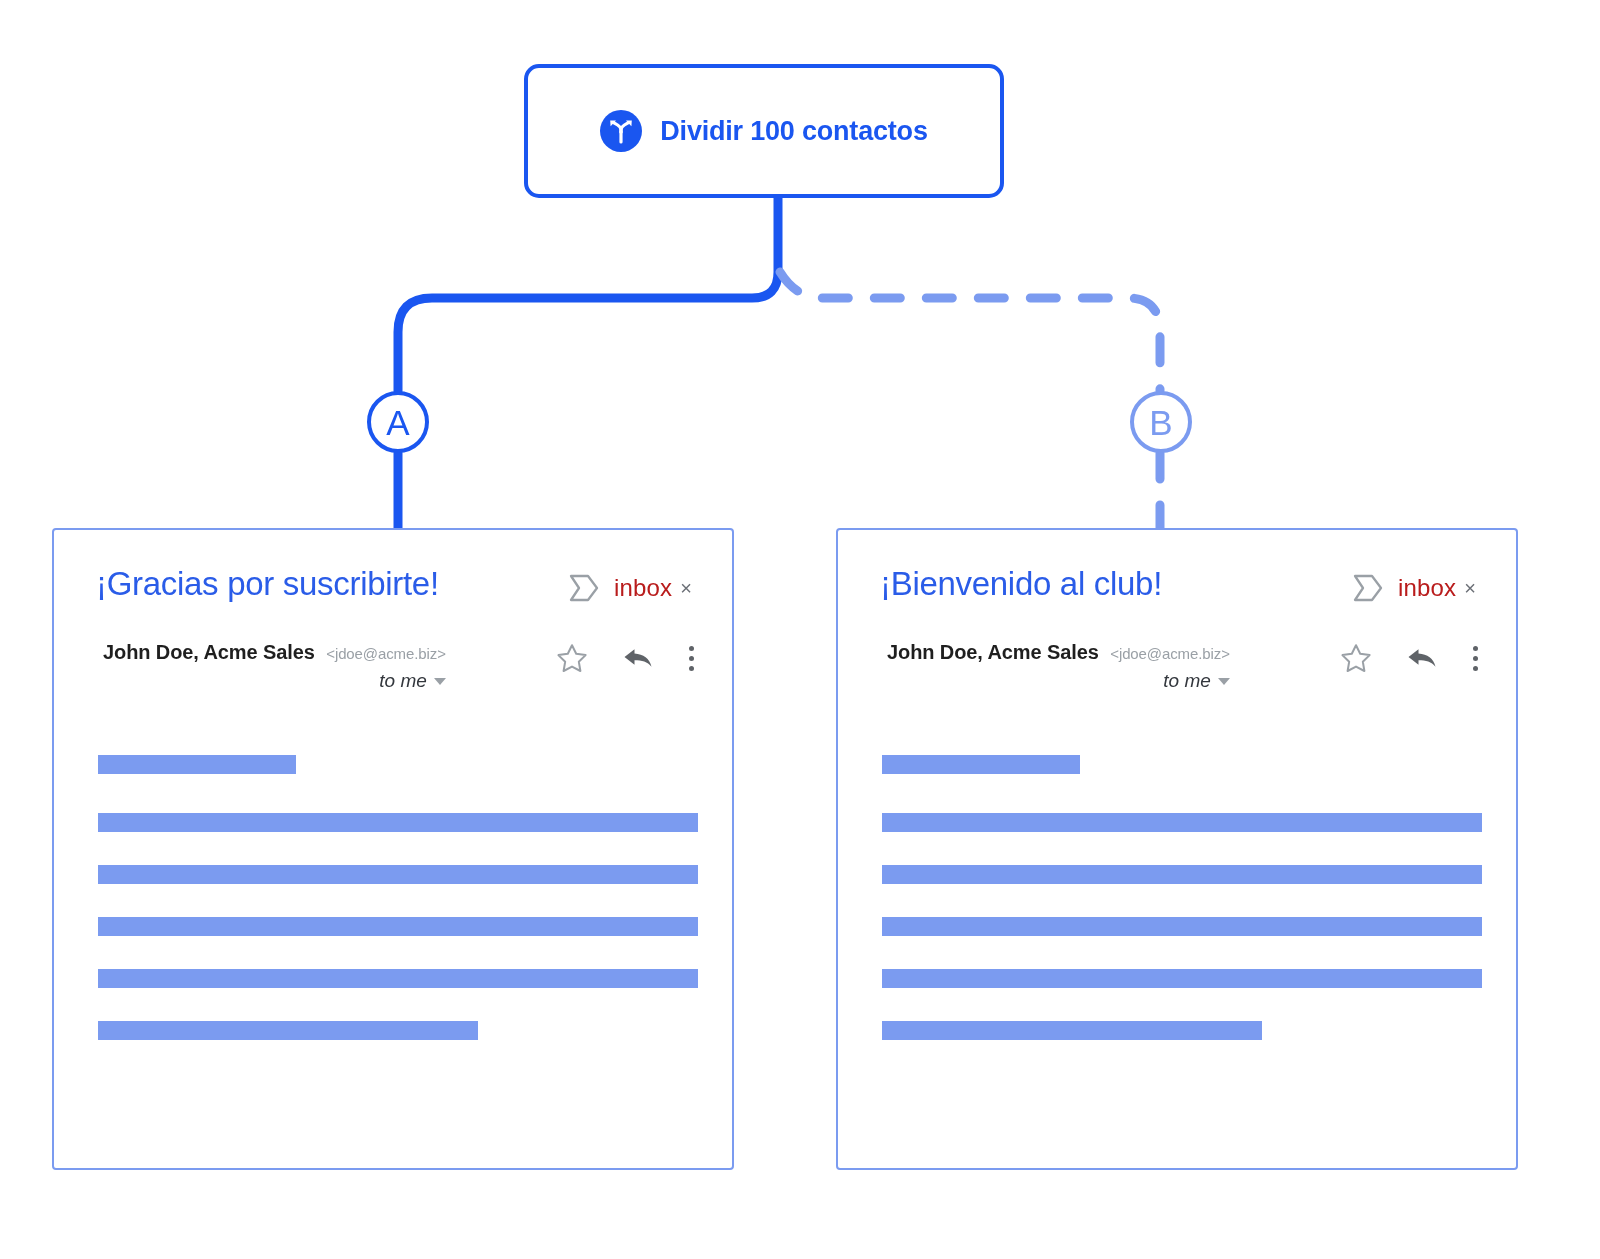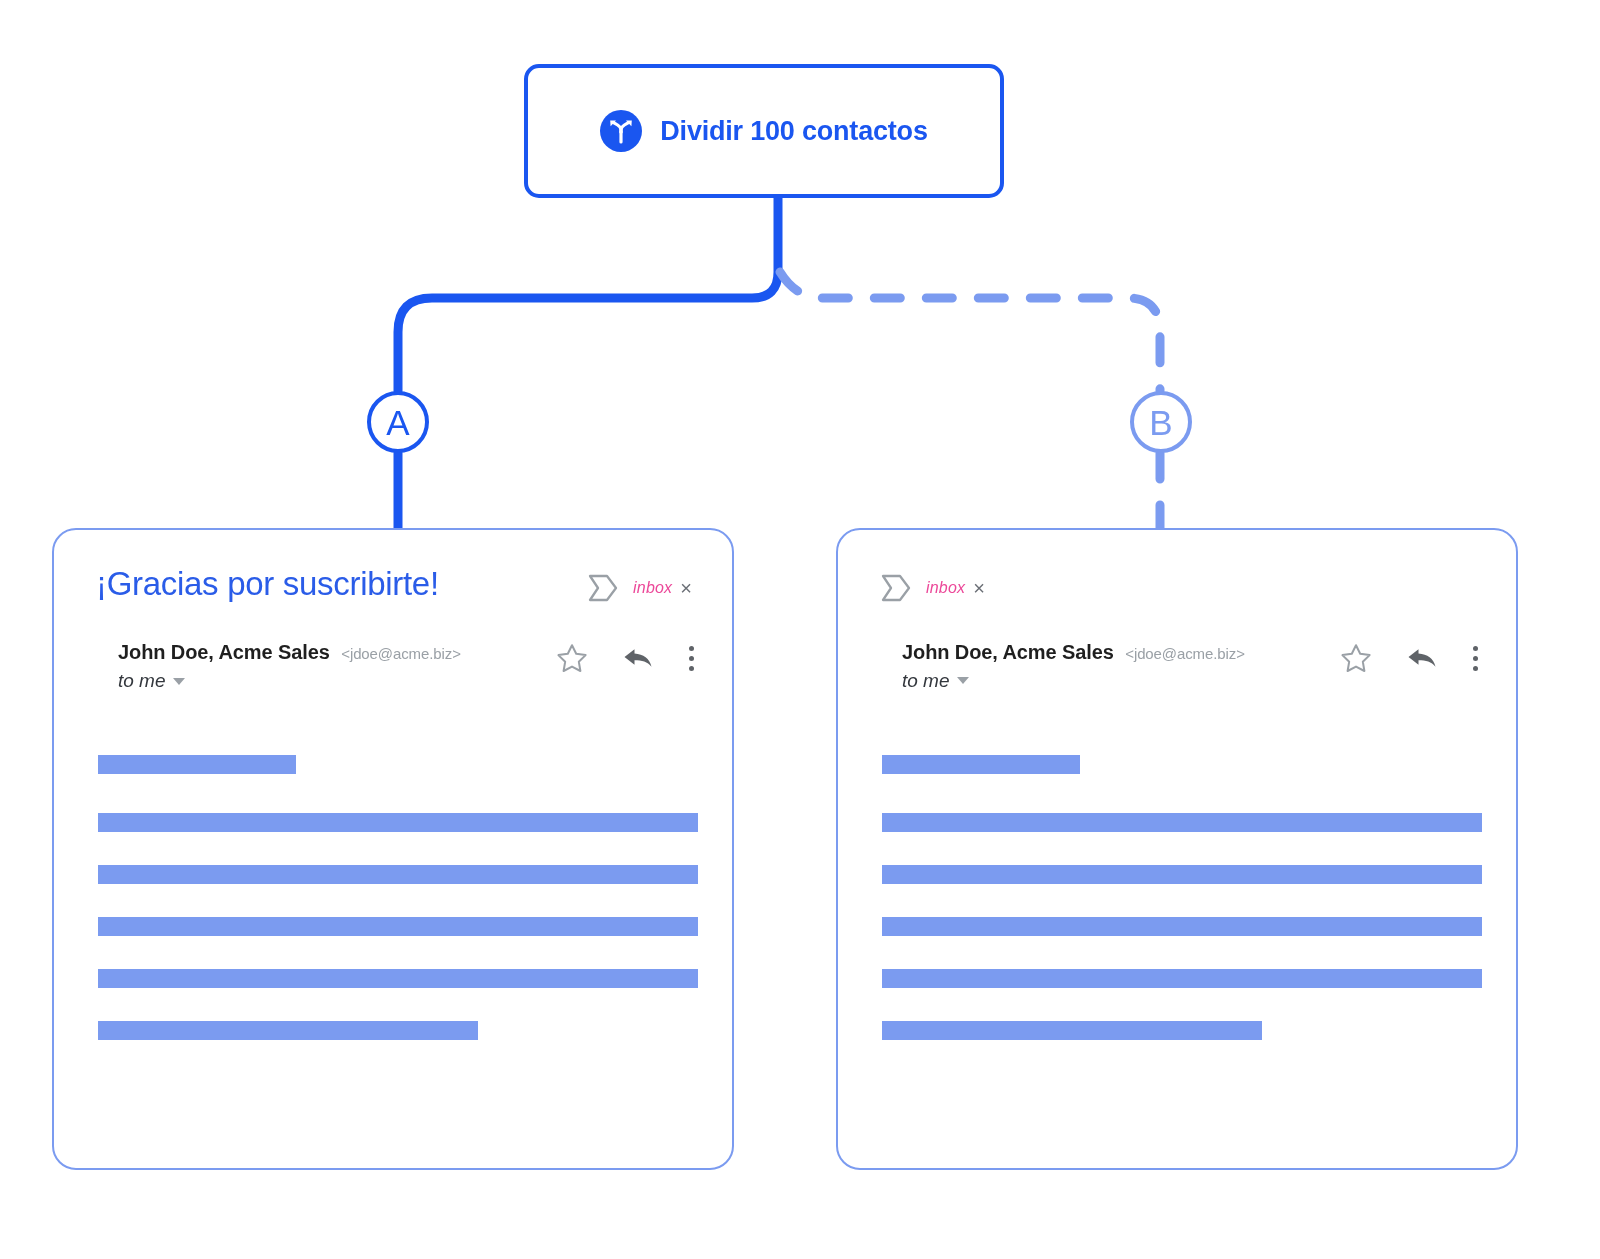--- a/index.html
+++ b/index.html
@@ -91,21 +91,21 @@
   }
 
   
   .email-card {
     position: absolute;
     top: 528px;
     width: 682px;
     height: 642px;
     box-sizing: border-box;
     border: 2px solid #7b9bf0;
-    border-radius: 24px;
+    border-radius: 4px;
     background: #ffffff;
   }
   .card-a { left: 52px; }
   .card-b { left: 836px; }
 
   .card-head {
     position: relative;
     padding: 36px 40px 0 42px;
     display: flex;
     align-items: flex-start;
@@ -119,37 +119,37 @@
     letter-spacing: -0.3px;
   }
   .label-group {
     display: flex;
     align-items: center;
     gap: 14px;
     padding-top: 8px;
   }
   .tag-icon { display: block; width: 32px; height: 28px; }
   .inbox-text {
-    font-size: 16px;
-    color: #ec4899;
+    font-size: 24px;
+    color: #b91c1c;
     letter-spacing: 0.2px;
     white-space: nowrap;
-    font-style: italic;
   }
   .inbox-close {
     font-size: 20px;
     color: #6b6f76;
     margin-left: -6px;
   }
 
   .sender-row {
     display: flex;
     align-items: flex-start;
     justify-content: space-between;
-    padding: 36px 38px 0 64px;
+    padding: 36px 38px 0 49px;
+    text-align: right;
   }
   .sender-block { line-height: 1.45; }
   .sender-line1 { white-space: nowrap; }
   .sender-name {
     font-size: 20px;
     font-weight: bold;
     color: #1f1f1f;
     letter-spacing: -0.1px;
   }
   .sender-email {
@@ -298,20 +298,21 @@
       <div class="sk-bar" style="width:600px"></div>
       <div class="sk-gap-sm"></div>
       <div class="sk-bar" style="width:600px"></div>
       <div class="sk-gap-sm"></div>
       <div class="sk-bar" style="width:380px"></div>
     </div>
   </div>
 
   <div class="email-card card-b">
     <div class="card-head">
+      <div class="subject">¡Bienvenido al club!</div>
       <div class="label-group">
         <svg class="tag-icon" viewBox="0 0 32 28" xmlns="http://www.w3.org/2000/svg">
           <path d="M3,2 L20,2 L29,14 L20,26 L3,26 L11,14 Z" fill="none" stroke="#9aa0a6" stroke-width="2.3" stroke-linejoin="round"></path>
         </svg>
         <span class="inbox-text">inbox</span>
         <span class="inbox-close">×</span>
       </div>
     </div>
 
     <div class="sender-row">

